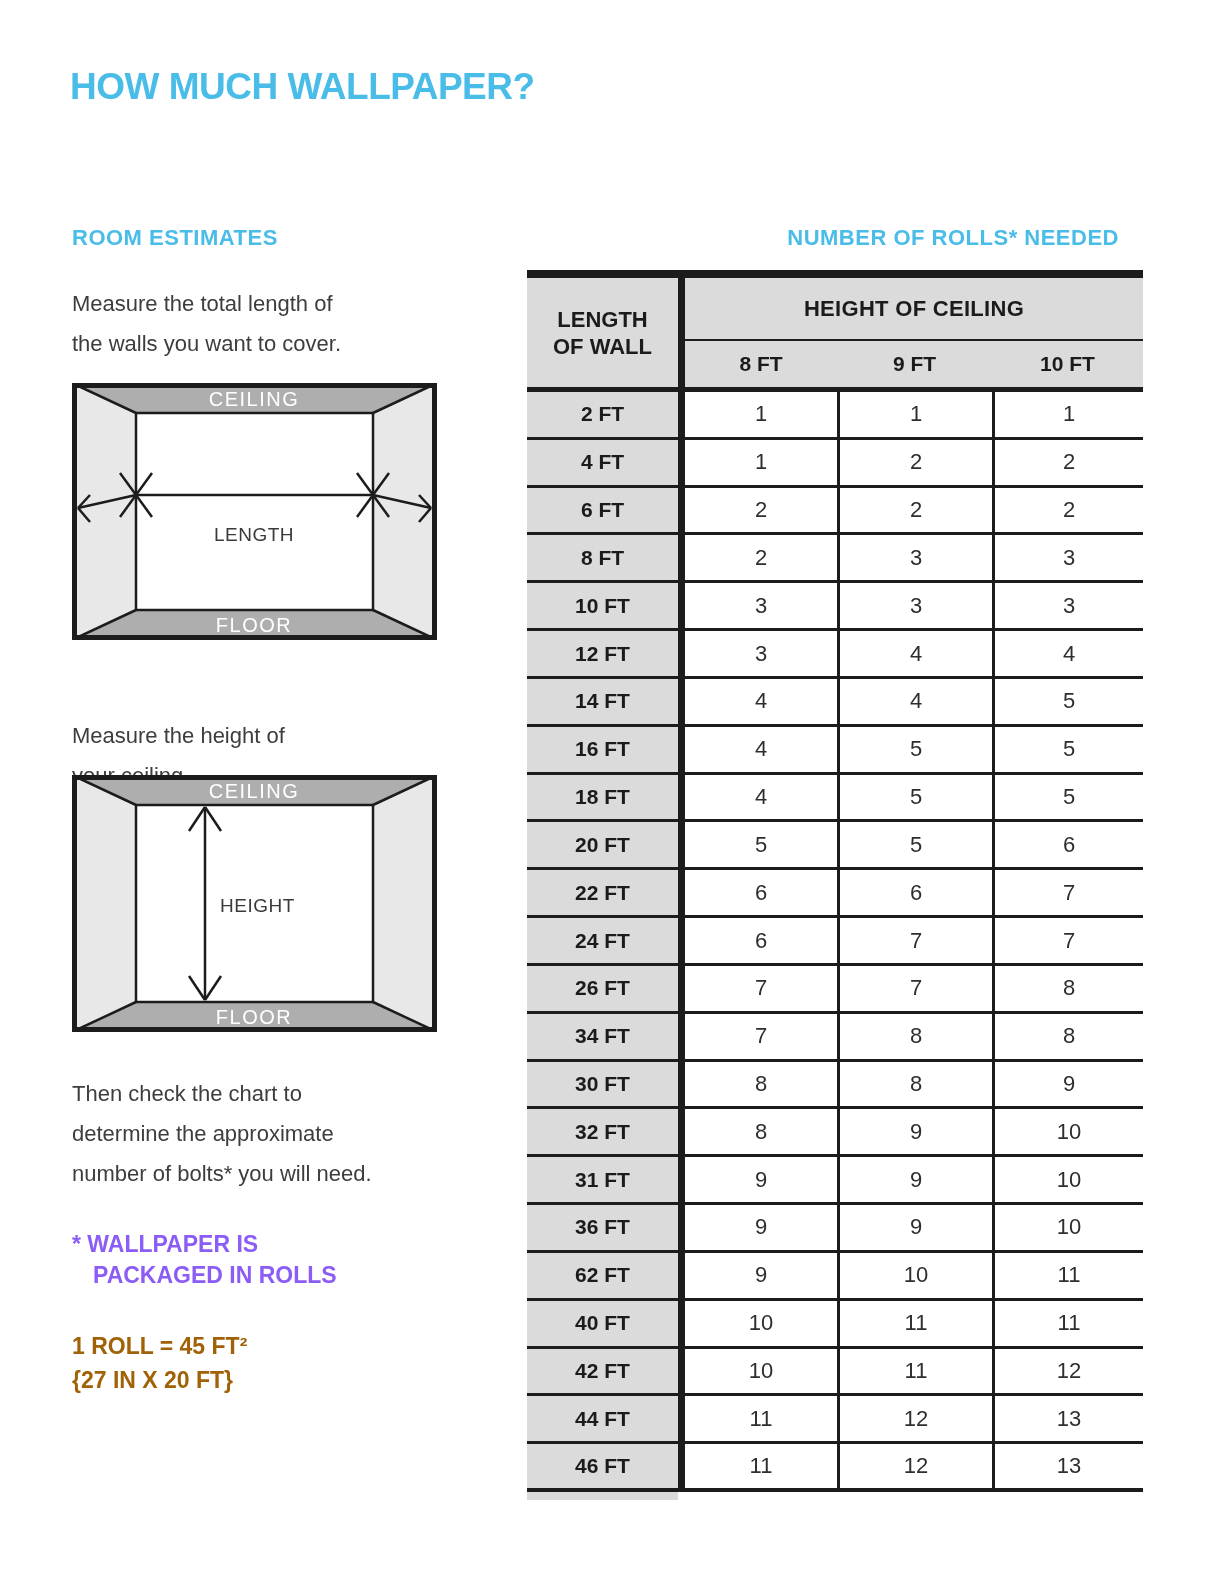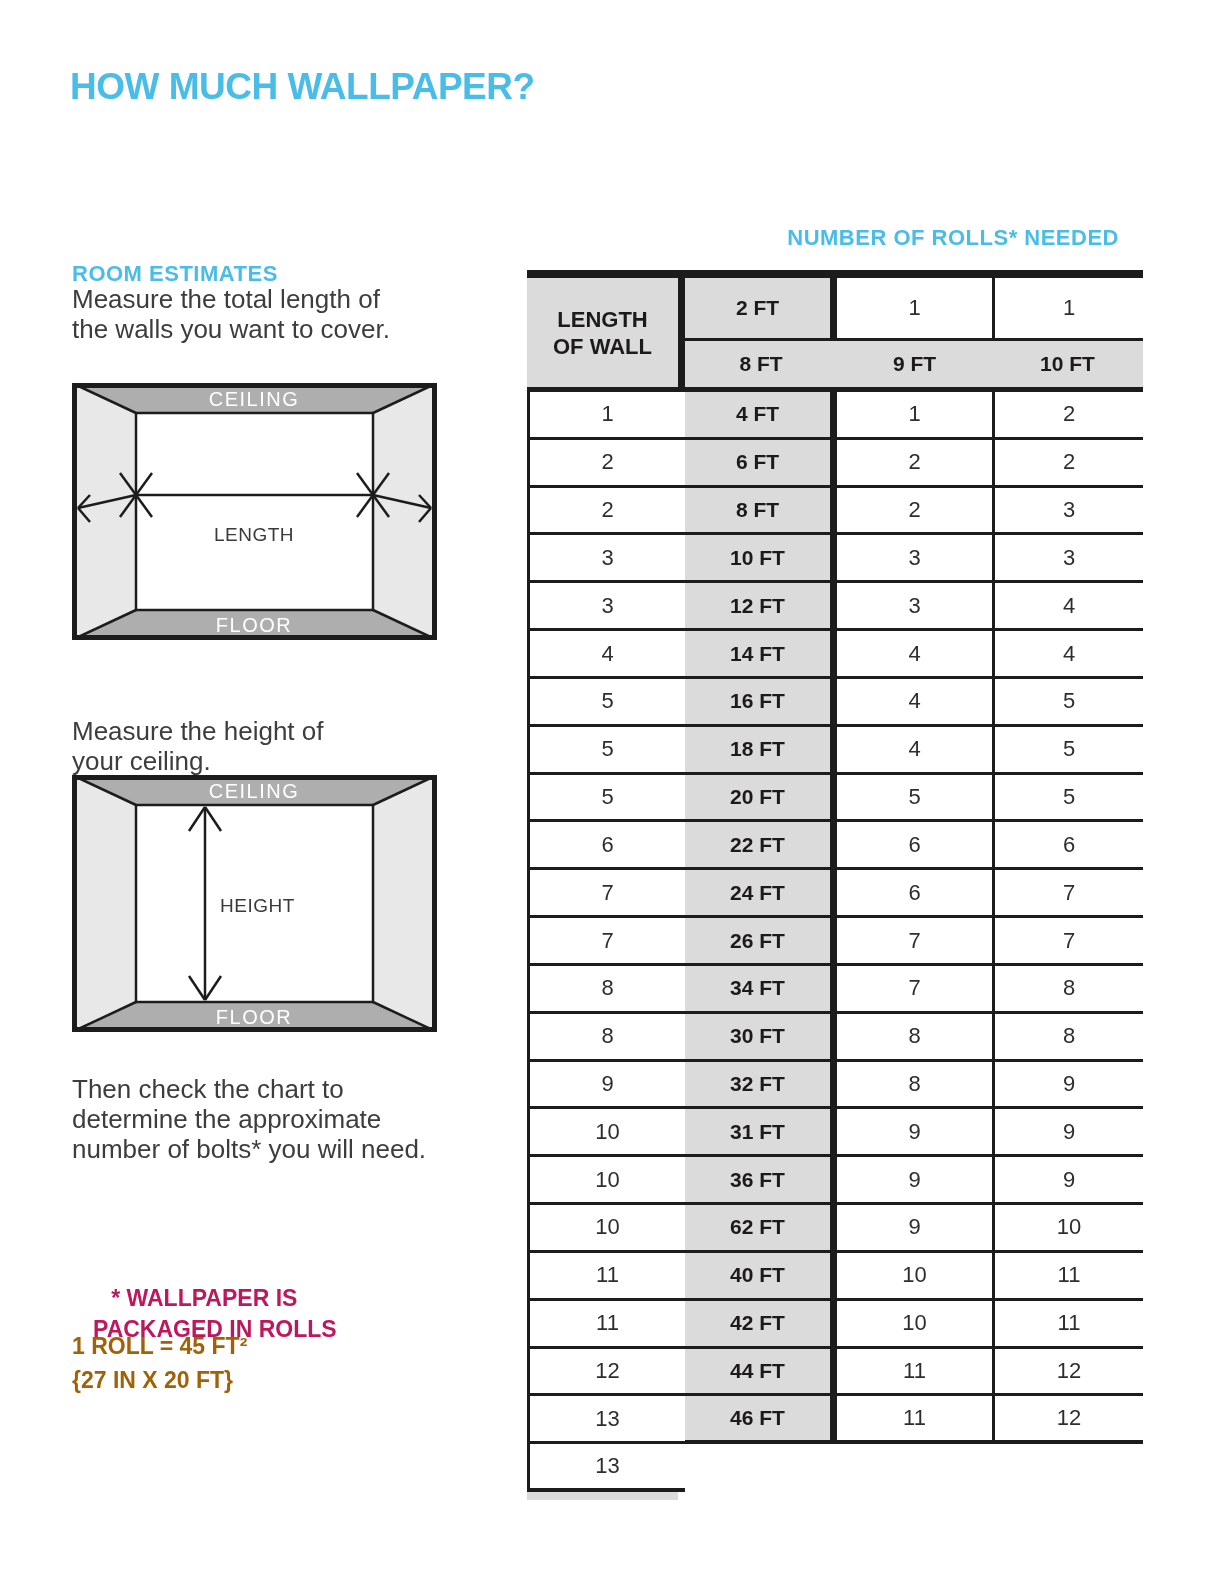--- a/index.html
+++ b/index.html
@@ -26,40 +26,40 @@
     font-size:37px;font-weight:bold;line-height:50px;
     letter-spacing:-0.5px;color:var(--blue);
     white-space:nowrap;
   }
   .section-heading{
     top:223px;
     font-size:22px;font-weight:bold;line-height:30px;
     letter-spacing:0.5px;color:var(--blue);
     white-space:nowrap;
   }
-  .left-heading{left:72px;margin-top:36px;}
+  .left-heading{left:72px;}
   .table-heading{left:503px;width:616px;text-align:right;}
 
   .para{
     left:72px;width:400px;
-    font-size:26px;line-height:30px;color:var(--body-text);
+    font-size:22px;line-height:40px;color:var(--body-text);
     white-space:pre-line;
   }
   .para1{top:284px;}
   .para2{top:679px;margin-top:37px;}
   .para3{top:1074px;}
 
   .diagram{left:72px;width:365px;height:257px;}
   .diagram1{top:383px;}
   .diagram2{top:775px;}
 
   .footnote{
-    left:72px;top:1283px;
+    left:72px;top:1229px;
     font-size:23px;font-weight:bold;line-height:31px;
-    color:#be185d;white-space:nowrap;text-align:center;
+    color:#8b5cf6;white-space:nowrap;
   }
   .footnote .indent{padding-left:21px;}
 
   .rollinfo{
     left:72px;top:1329px;
     font-size:23px;font-weight:bold;line-height:34px;
     color:#a16207;white-space:nowrap;
   }
 
   
@@ -198,20 +198,21 @@
 
 <div class="abs rollinfo">
   <div>1 ROLL = 45 FT²</div>
   <div>{27 IN X 20 FT}</div>
 </div>
 
 <div class="abs roll-table">
 
   <div class="cell corner">LENGTH
 OF WALL</div>
+  <div class="cell group-h">HEIGHT OF CEILING</div>
   <div class="cell sub-h">8 FT</div>
   <div class="cell sub-h">9 FT</div>
   <div class="cell sub-h">10 FT</div>
 
     <div class="t-row">
       <div class="cell row-label">2 FT</div>
       <div class="cell val v1">1</div>
       <div class="cell val v2">1</div>
       <div class="cell val v3">1</div>
     </div>

